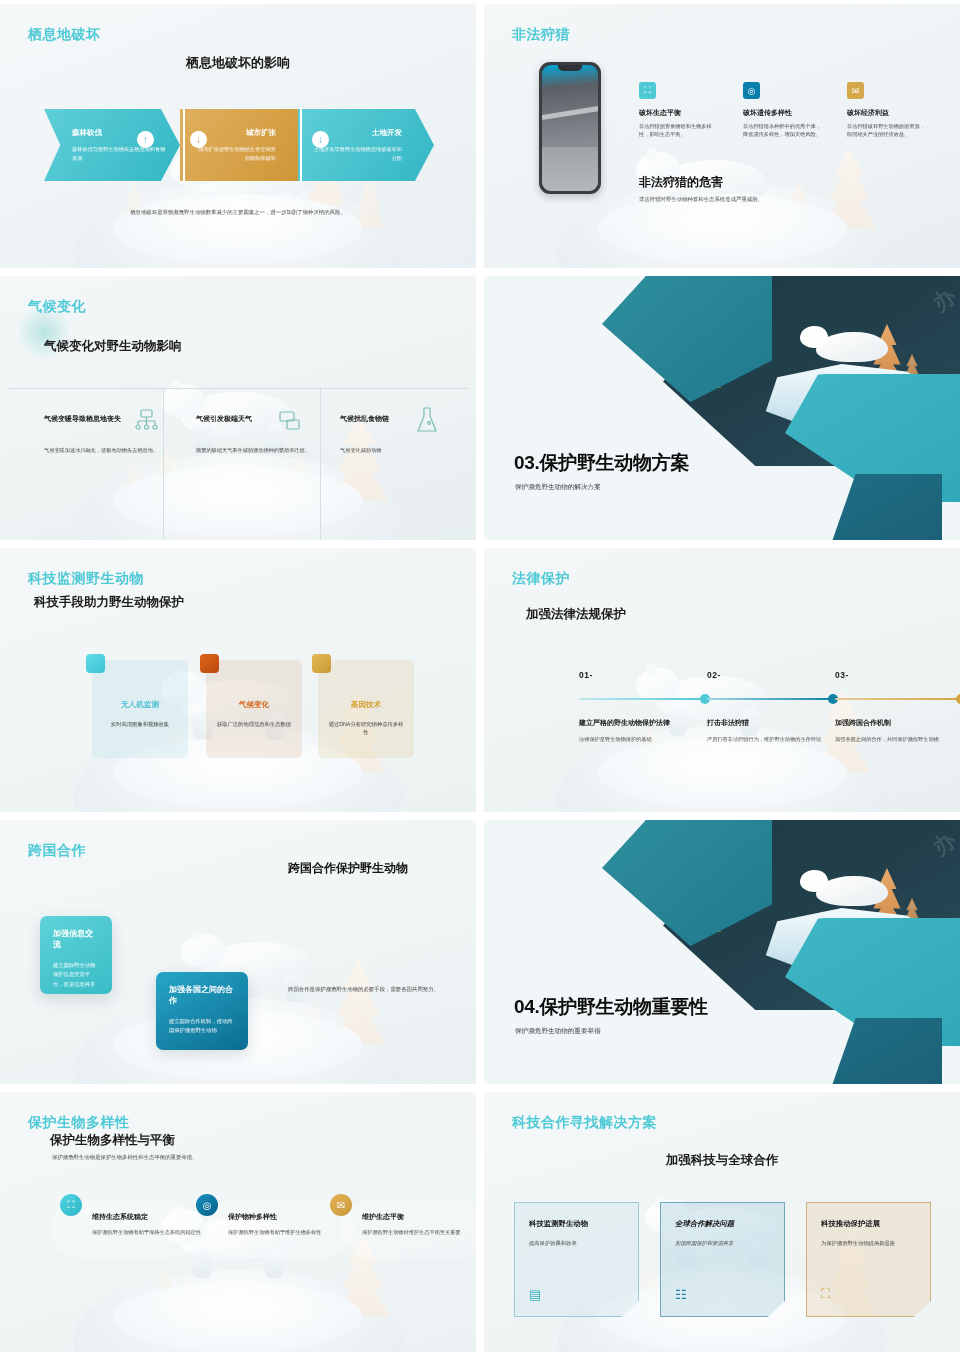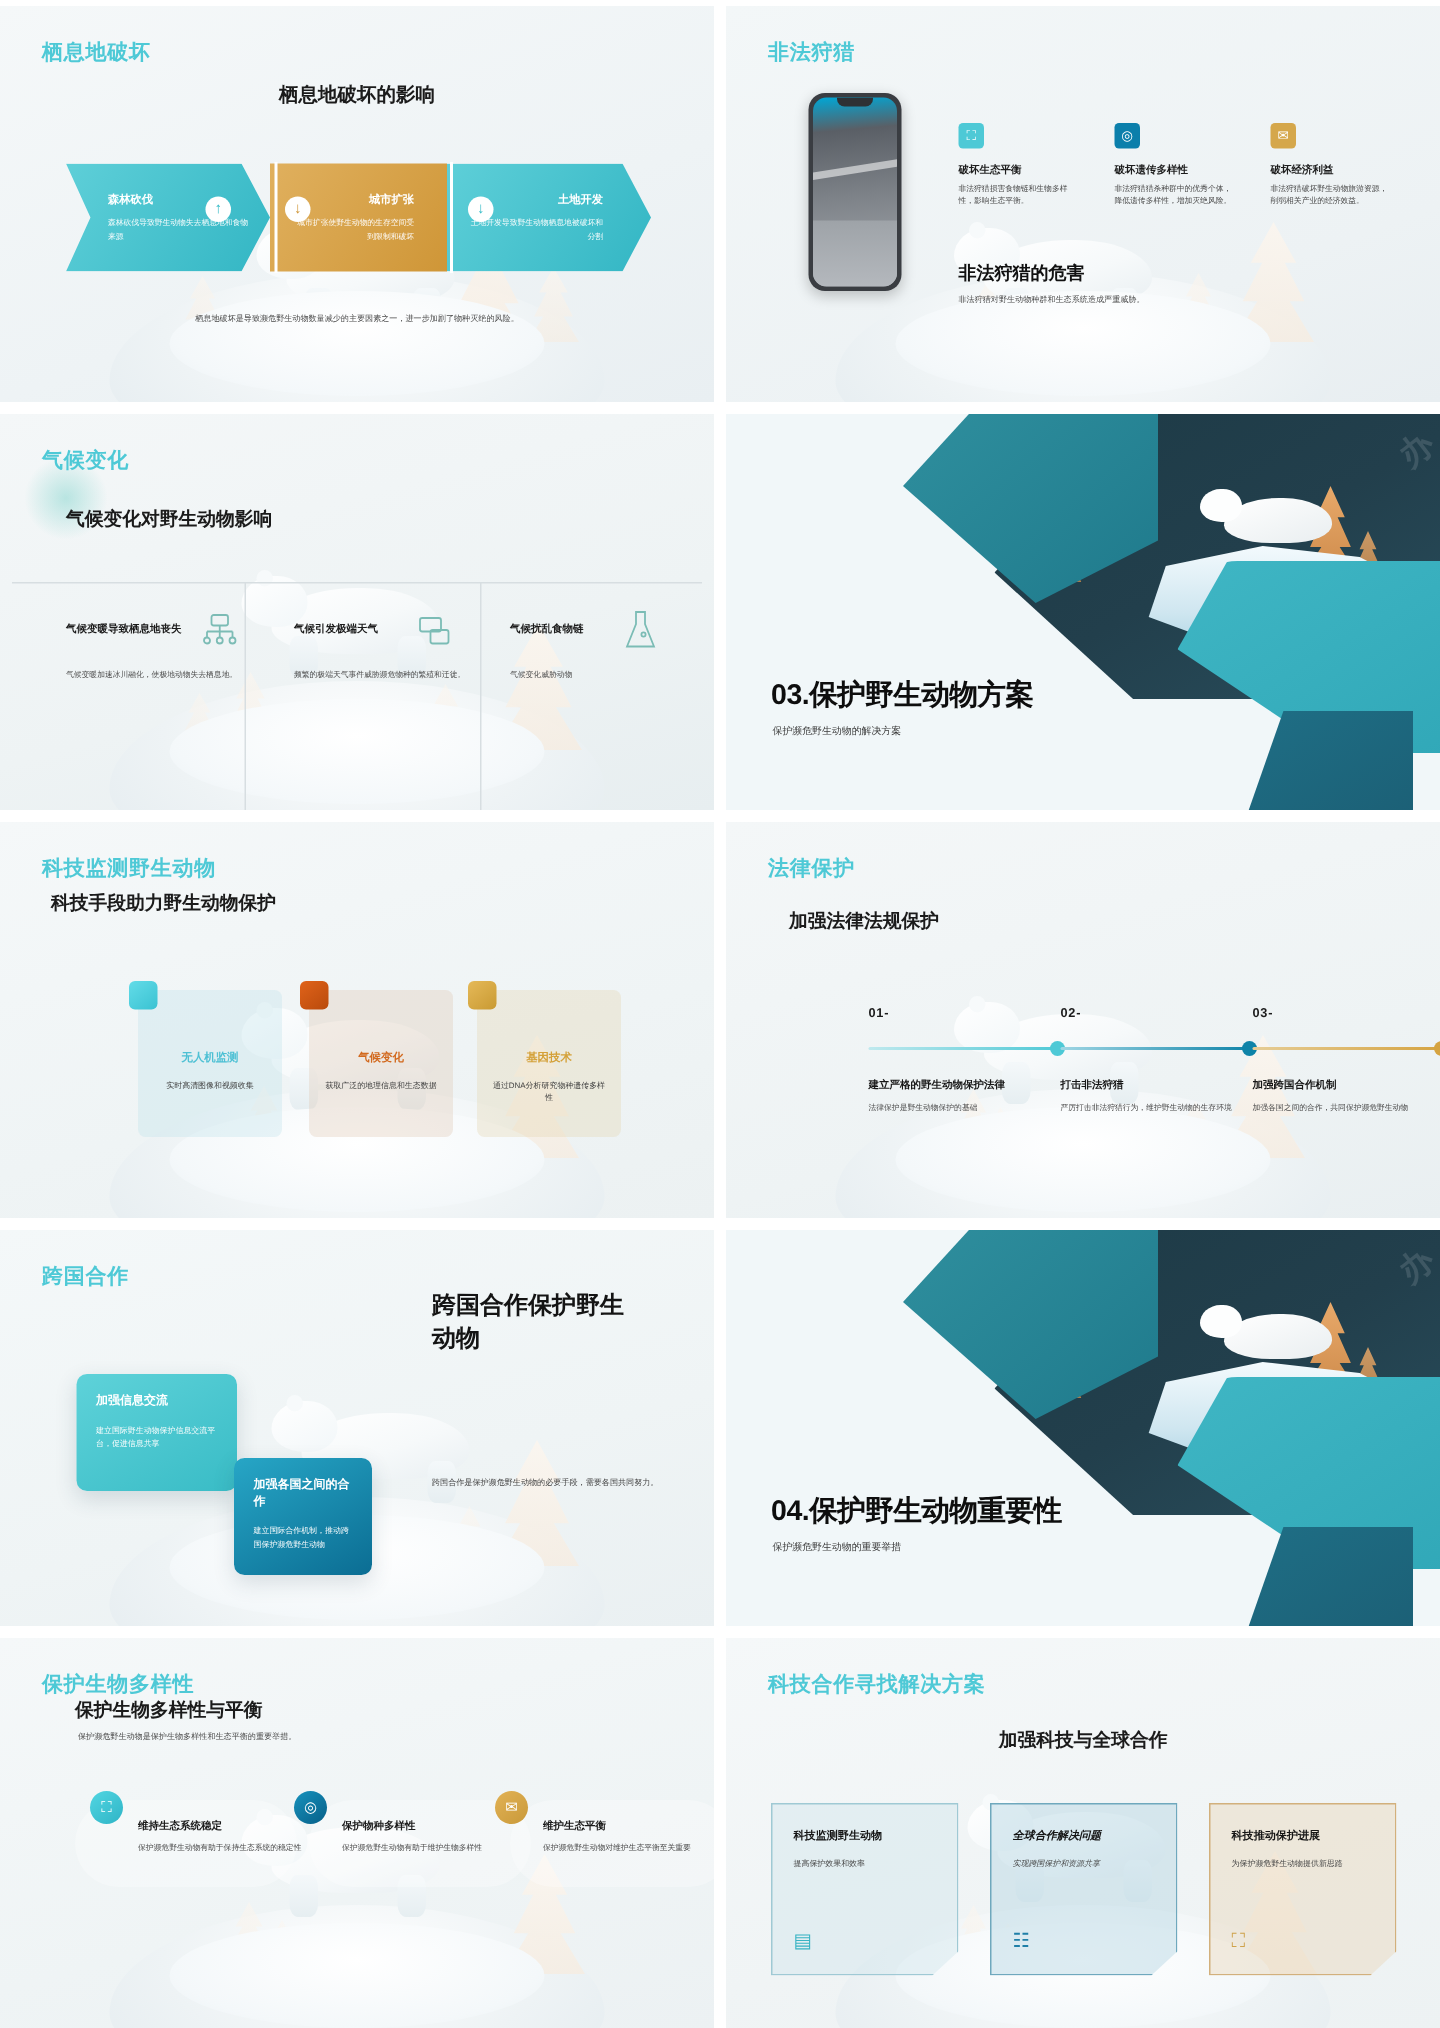--- a/index.html
+++ b/index.html
@@ -212,21 +212,21 @@
   .tl .tt { margin-top: 18px; font-size: 7px; font-weight:700; color:#171717; }
   .tl .td { margin-top: 7px; font-size: 5.2px; color:#4a4a4a; line-height:1.65; }
 
   
   .s7 { background: linear-gradient(165deg,#f4f8f9 0%, #eff4f5 60%, #eaf0f2 100%); }
   .ccard { position:absolute; border-radius: 7px; color:#fff; padding: 12px 13px;
     box-shadow: 0 5px 14px rgba(40,70,90,.16); }
   .ccard .ct { font-size: 8px; font-weight:700; margin-bottom: 11px; }
   .ccard .cd { font-size: 5.3px; line-height: 1.75; opacity:.97; }
   .s7 .rtitle { position:absolute; left: 288px; top: 40px; width: 130px;
-    font-size: 16px; font-weight:700; color:#141414; line-height:1.38; }
+    font-size: 12px; font-weight:700; color:#141414; line-height:1.38; }
   .s7 .rnote { position:absolute; left: 288px; top: 165px; width: 160px;
     font-size: 5.4px; color:#444; line-height:1.7; }
 
   
   .s9 { background: linear-gradient(165deg,#f5f8f9 0%, #eff4f5 60%, #ecf1f3 100%); }
   .s9 .h2 { left: 50px; top: 40px; font-size: 12.5px; }
   .s9 .sub { position:absolute; left: 52px; top: 62px; font-size: 5.4px; color:#4a4a4a; }
   .pill { position:absolute; top: 108px; width: 148px; height: 58px; border-radius: 30px;
     background: rgba(255,255,255,.30); }
   .bcell { position:absolute; top: 120px; width: 112px; }
@@ -505,21 +505,21 @@
           <div class="body"></div>
           <div class="head"></div>
           <div class="ear"></div>
           <div class="leg1"></div>
           <div class="leg2"></div>
         </div>
       <div class="ice2"></div>
     </div>
     <div class="sec-title">跨国合作</div>
 
-    <div class="ccard" style="left:51px;top:96px;width:107px;height:78px;background:linear-gradient(150deg,#5ed2d9 0%, #39bcc6 100%);">
+    <div class="ccard" style="left:40px;top:96px;width:72px;height:78px;background:linear-gradient(150deg,#5ed2d9 0%, #39bcc6 100%);">
       <div class="ct">加强信息交流</div>
       <div class="cd">建立国际野生动物保护信息交流平台，促进信息共享</div>
     </div>
 
 
     <div class="ccard" style="left:156px;top:152px;width:92px;height:78px;background:linear-gradient(150deg,#27a6c6 0%, #0b6d93 100%);">
       <div class="ct">加强各国之间的合作</div>
       <div class="cd">建立国际合作机制，推动跨国保护濒危野生动物</div>
     </div>
 

